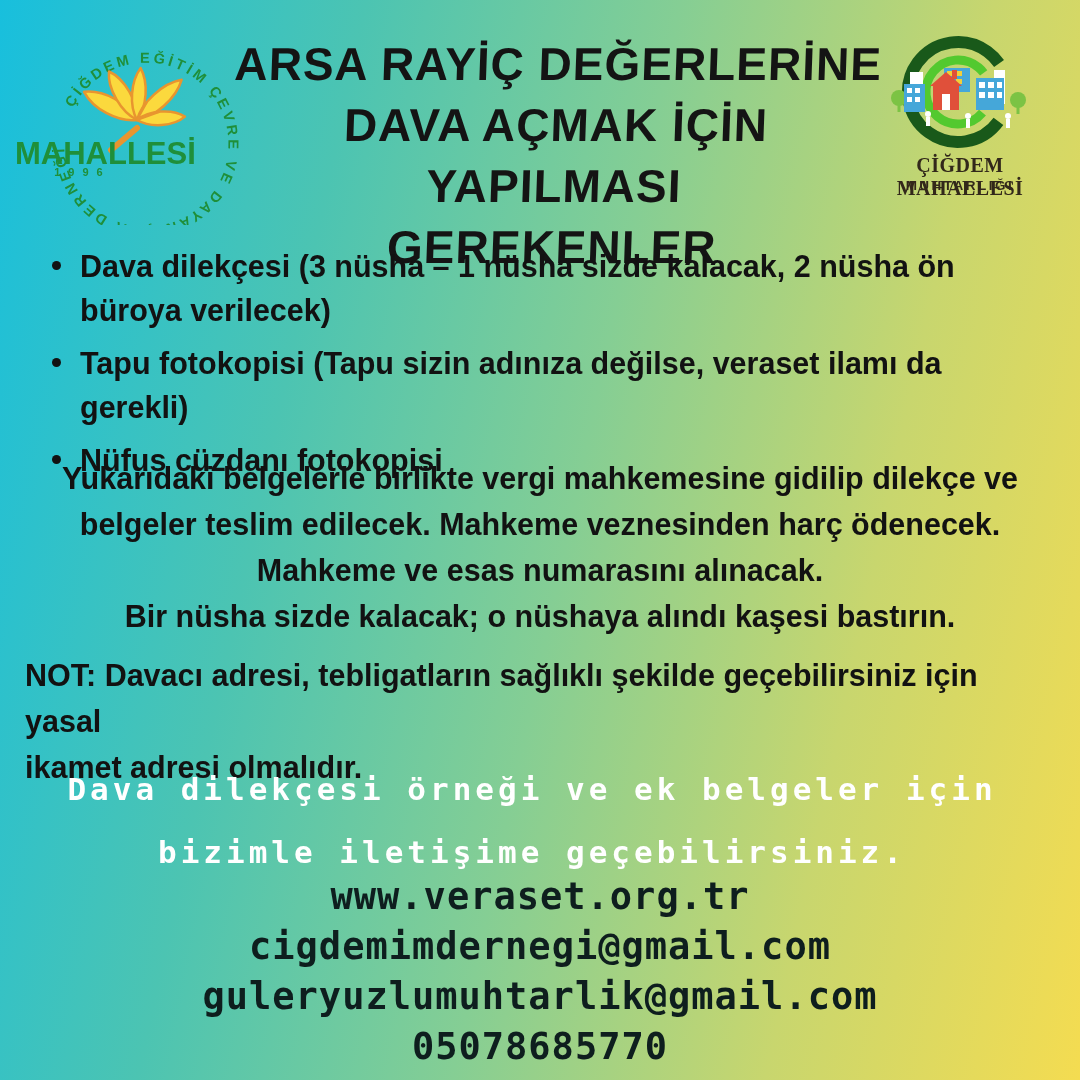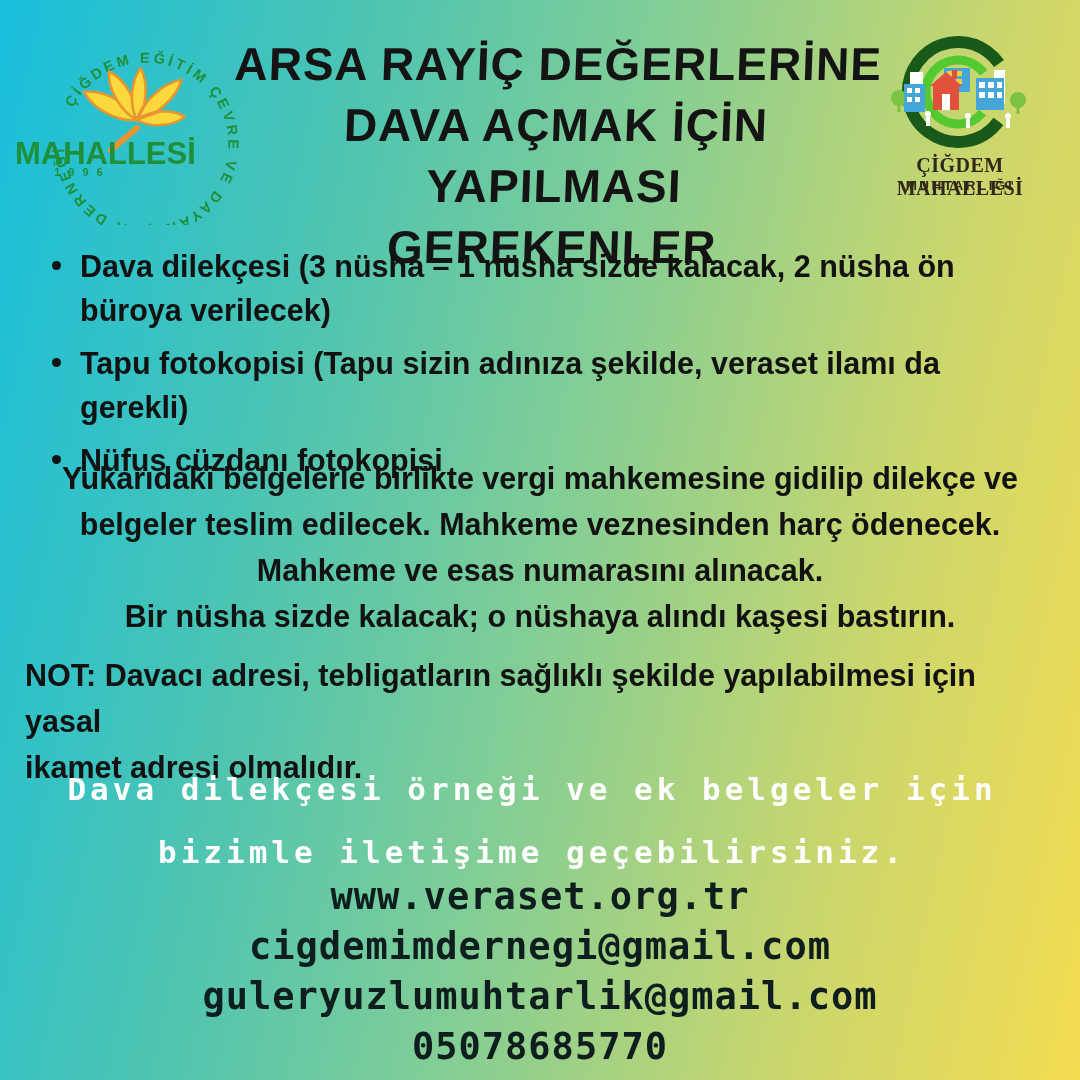--- a/index.html
+++ b/index.html
@@ -164,37 +164,37 @@
     <div class="muh-sub">MUHTARLIĞI</div>
   </div>
 
   <ul class="checklist">
     <li>
       <span class="bullet-dot"></span>
       <span class="item-text">Dava dilekçesi (3 nüsha – 1 nüsha sizde kalacak, 2 nüsha ön büroya verilecek)</span>
     </li>
     <li>
       <span class="bullet-dot"></span>
-      <span class="item-text">Tapu fotokopisi (Tapu sizin adınıza şekilde, veraset ilamı da gerekli)</span>
+      <span class="item-text">Tapu fotokopisi (Tapu sizin adınıza değilse, veraset ilamı da gerekli)</span>
     </li>
     <li>
       <span class="bullet-dot"></span>
       <span class="item-text">Nüfus cüzdanı fotokopisi</span>
     </li>
   </ul>
 
   <div class="procedure">
     <div>Yukarıdaki belgelerle birlikte vergi mahkemesine gidilip dilekçe ve</div>
     <div>belgeler teslim edilecek. Mahkeme veznesinden harç ödenecek.</div>
     <div>Mahkeme ve esas numarasını alınacak.</div>
     <div>Bir nüsha sizde kalacak; o nüshaya alındı kaşesi bastırın.</div>
   </div>
 
   <div class="note">
-    <div>NOT: Davacı adresi, tebligatların sağlıklı şekilde yapılabilmesi için yasal</div>
+    <div>NOT: Davacı adresi, tebligatların sağlıklı şekilde geçebilirsiniz için yasal</div>
     <div>ikamet adresi olmalıdır.</div>
   </div>
 
   <div class="callout">
     <div>Dava dilekçesi örneği ve ek belgeler için</div>
     <div>bizimle iletişime geçebilirsiniz.</div>
   </div>
 
   <div class="contacts">
     <div>www.veraset.org.tr</div>

